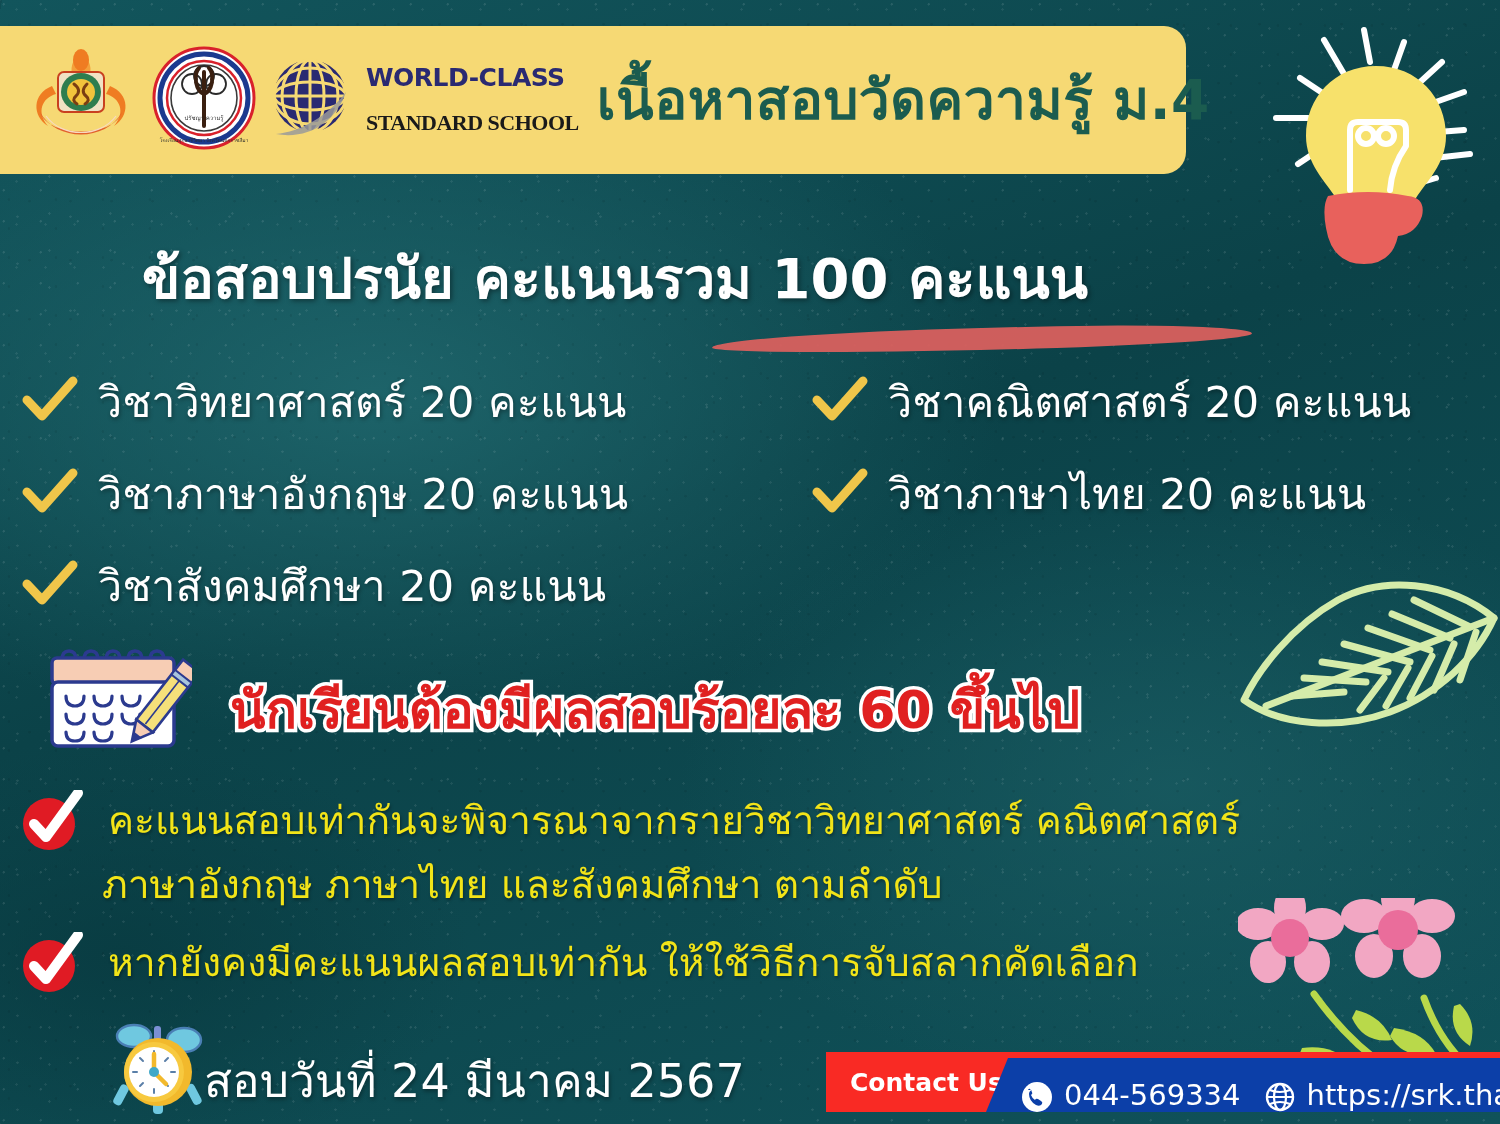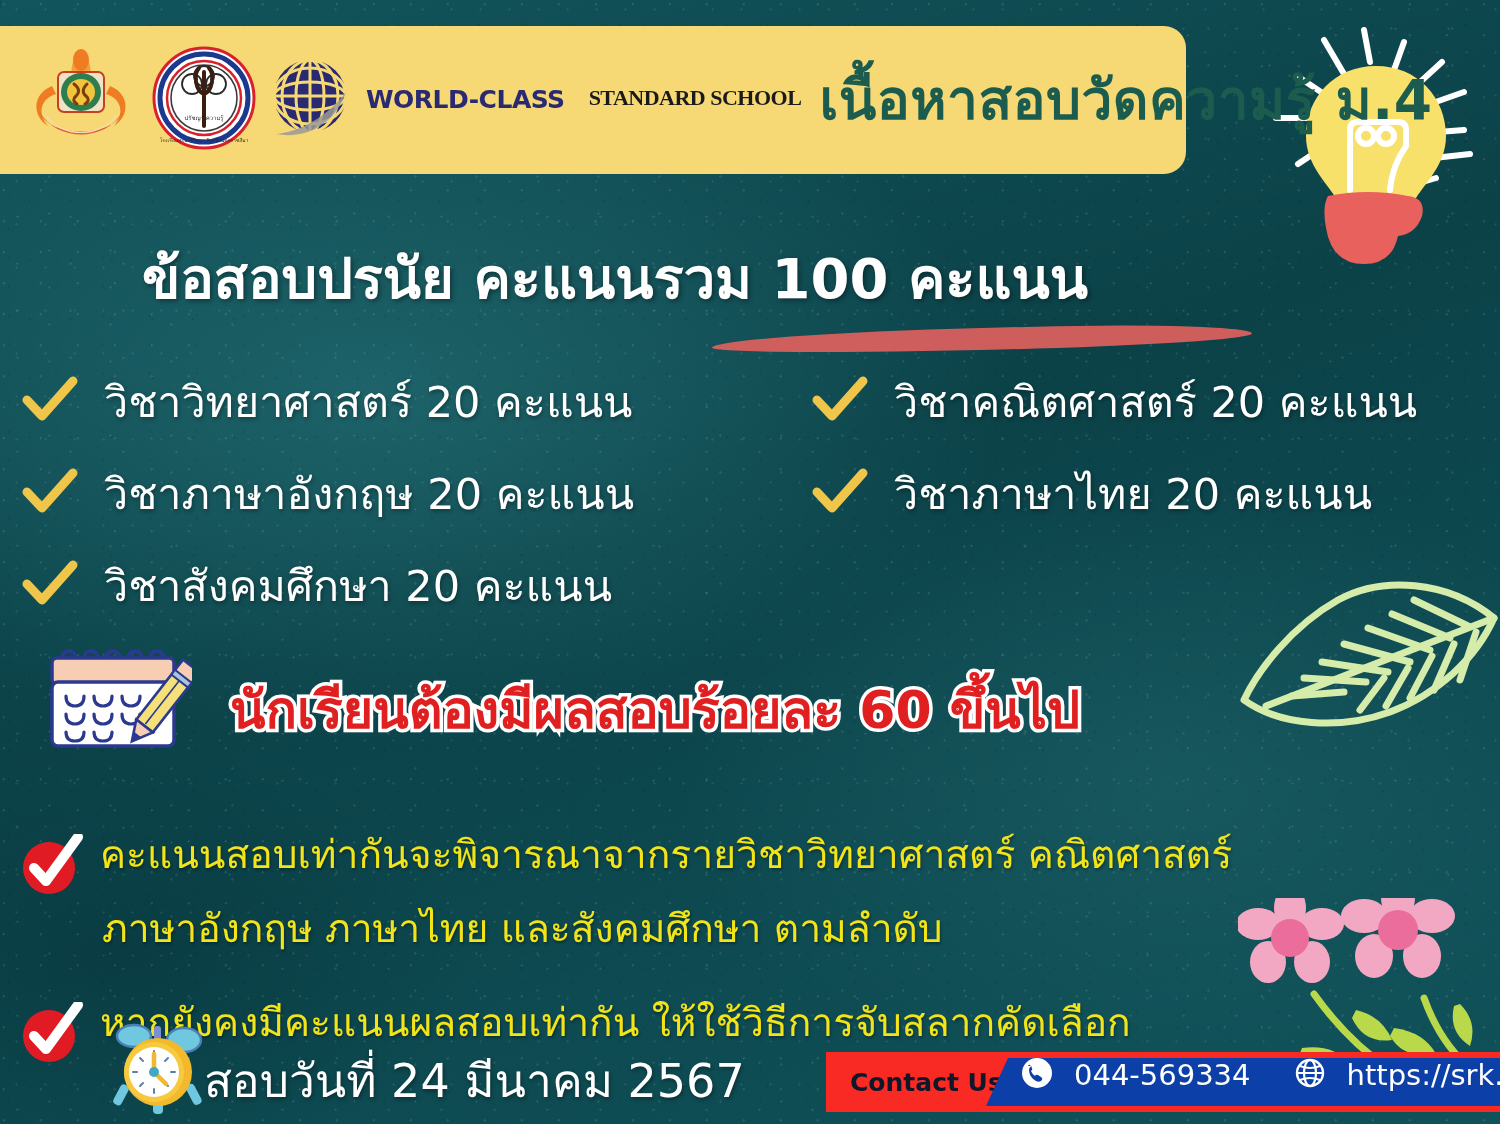--- a/index.html
+++ b/index.html
@@ -96,21 +96,21 @@
 
   #subject-grid {
     position: absolute;
     left: 22px; top: 368px;
     width: 1450px;
     display: grid;
     grid-template-columns: 790px 660px;
     row-gap: 24px;
     z-index: 3;
   }
-  .subject-row { display: flex; align-items: center; gap: 26px; }
+  .subject-row { display: flex; align-items: center; gap: 20px; }
   .subject-text {
     color: #ffffff;
     font-size: 43px;
     font-weight: 400;
     white-space: nowrap;
     text-shadow: 1px 2px 4px rgba(0,0,0,0.38);
   }
 
   
   #calendar-icon { position: absolute; left: 42px; top: 644px; z-index: 4; }
@@ -126,21 +126,21 @@
     z-index: 3;
   }
 
   
   #notes {
     position: absolute;
     left: 18px; top: 786px;
     width: 1320px;
     z-index: 3;
   }
-  .note-row { display: flex; align-items: flex-start; gap: 16px; margin-bottom: 4px; margin-top: 44px; }
+  .note-row { display: flex; align-items: center; gap: 24px; margin-bottom: 4px; }
   .note-text {
     color: #f2e418;
     font-size: 39px;
     line-height: 1.28;
     text-shadow: 1px 2px 3px rgba(0,0,0,0.35);
   }
   .note-cont { margin-left: 84px; }
 
   
   #clock-icon { position: absolute; left: 104px; top: 1022px; z-index: 4; }
@@ -158,35 +158,35 @@
   #contact-bar {
     position: absolute;
     left: 826px; top: 1052px;
     width: 674px; height: 60px;
     background: #f92a24;
     display: flex;
     align-items: center;
     z-index: 6;
   }
   #contact-label {
-    color: #0f172a;
+    color: #ffffff;
     font-size: 25px;
     font-weight: 700;
     margin-left: 24px;
     white-space: nowrap;
   }
   #contact-blue {
     position: absolute;
     left: 986px; top: 1058px;
-    width: 514px; height: 48px;
+    width: 514px; height: 54px;
     background: #0c3fa8;
     clip-path: polygon(22px 0, 100% 0, 100% 100%, 0 100%);
     display: flex;
-    align-items: flex-start;
-    gap: 22px;
+    align-items: flex-end;
+    gap: 12px;
     padding-left: 36px;
     z-index: 7;
   }
   .contact-text {
     color: #ffffff;
     font-size: 29px;
     white-space: nowrap;
   }
   .contact-gap { width: 44px; }
 
@@ -240,21 +240,21 @@
         <g stroke="#f6d974" stroke-width="3" fill="none">
           <ellipse cx="44" cy="44" rx="36" ry="14"></ellipse>
           <ellipse cx="44" cy="44" rx="36" ry="28"></ellipse>
           <ellipse cx="44" cy="44" rx="14" ry="36"></ellipse>
           <ellipse cx="44" cy="44" rx="28" ry="36"></ellipse>
           <line x1="8" y1="44" x2="80" y2="44"></line>
           <line x1="44" y1="8" x2="44" y2="80"></line>
         </g>
         <path d="M10 82 C34 80 62 64 80 40 C70 70 42 88 10 82 Z" fill="#9a9a9a" opacity="0.85"></path>
       </svg>
-      <span style="display:flex; flex-direction:row; line-height:0.95; margin-left:4px;gap:24px;">
+      <span style="display:flex; flex-direction:column; line-height:0.95; margin-left:4px;gap:24px;">
         <span style="font-size:25px; font-weight:700; color:#2a2a72; letter-spacing:-0.5px;">WORLD-CLASS</span>
         <span style="font-size:22px; font-weight:700; color:#1a1a1a; letter-spacing:-0.5px;font-family:Liberation Serif, serif;">STANDARD SCHOOL</span>
       </span>
     </span>
 
     <div id="header-title">เนื้อหาสอบวัดความรู้  ม.4</div>
   </div>
 
   <div id="lightbulb">
     <svg width="236" height="262" viewBox="0 0 236 262">

